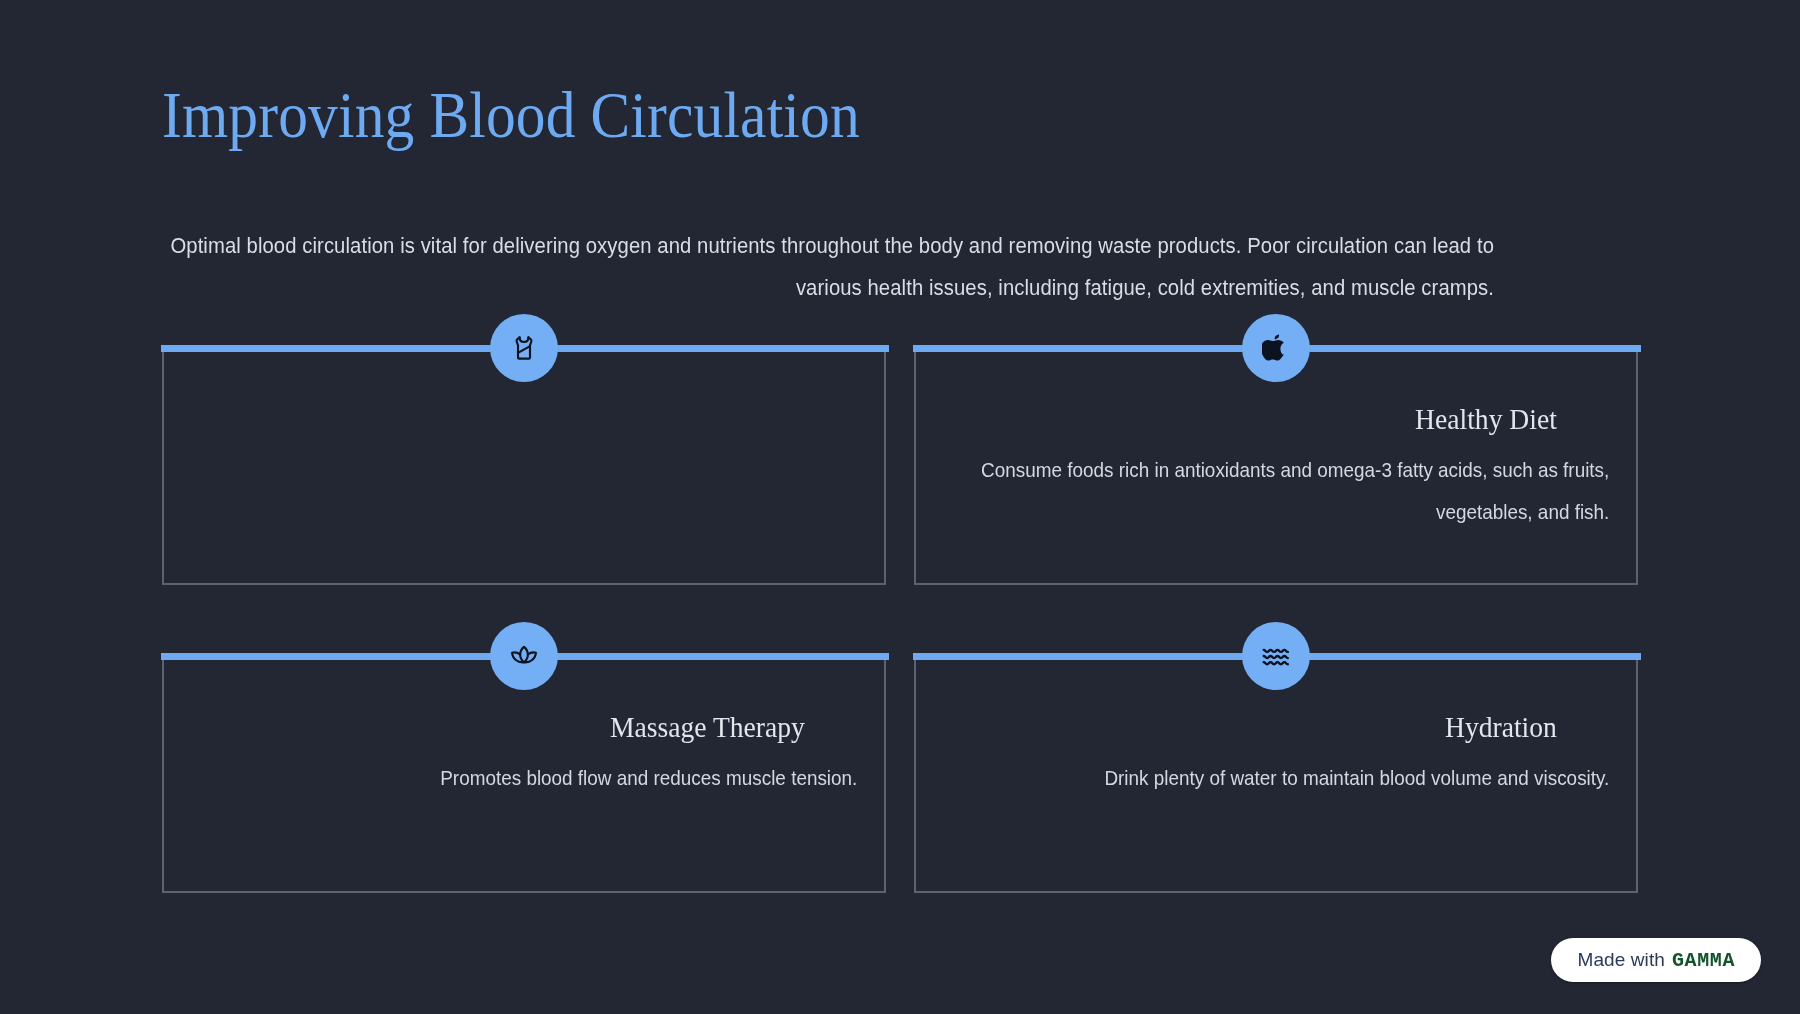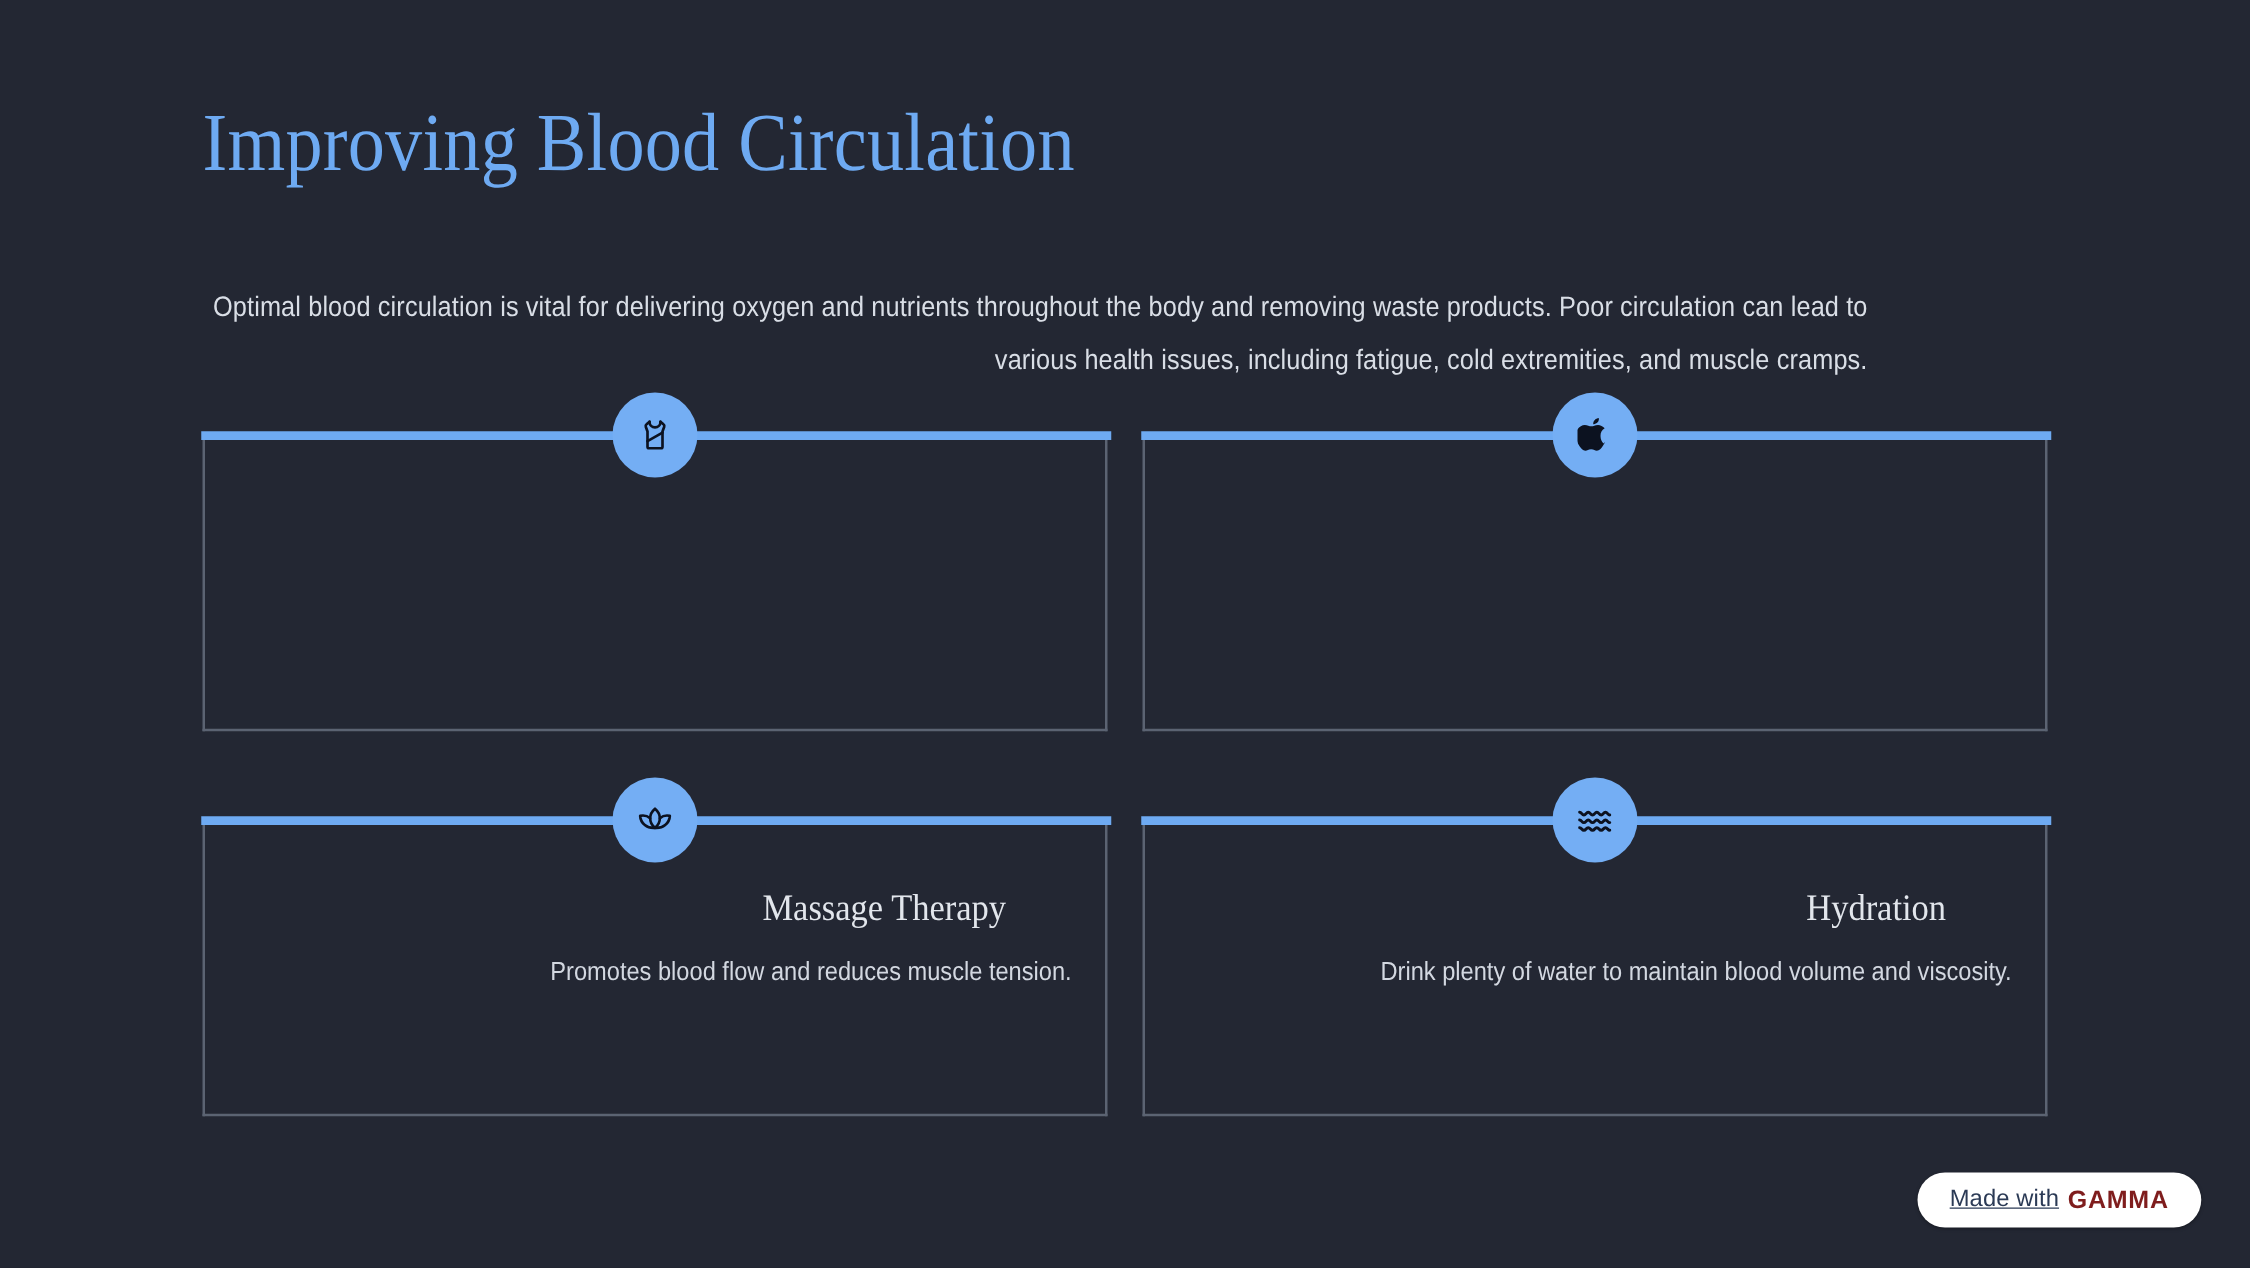--- a/index.html
+++ b/index.html
@@ -156,28 +156,27 @@
     align-items: center;
     gap: 7px;
     box-shadow: 0 1px 3px rgba(0,0,0,0.35);
   }
 
   .gamma-made {
     font-family: "Liberation Sans", sans-serif;
     font-size: 19px;
     color: #2b3a55;
     letter-spacing: 0.1px;
-    text-decoration: underline;
   }
 
   .gamma-word {
-    font-family: Liberation Sans, sans-serif;
+    font-family: Liberation Mono, monospace;
     font-size: 20px;
     font-weight: 700;
-    color: #7f1d1d;
+    color: #14532d;
     letter-spacing: 0.6px;
   }
 </style>
 </head>
 <body>
 
 <div id="slide">
 
   <h1 class="page-title">Improving Blood Circulation</h1>
 
@@ -201,20 +200,24 @@
 
       <div class="card">
         <div class="card-bar"></div>
         <div class="card-body"></div>
         <div class="icon-badge">
           <svg width="28" height="30" viewBox="0 0 24 26" fill="#0c1220">
             <path d="M14.6 1.2c-1 .1-2.2.7-2.9 1.5-.6.7-1.1 1.8-.9 2.8 1.1.1 2.3-.5 3-1.3.7-.8 1.1-1.9.8-3z"></path>
             <path d="M18.9 17.9c-.5 1.2-.8 1.7-1.5 2.7-1 1.5-2.4 3.3-4.1 3.3-1.5 0-1.9-1-4-1-2 0-2.5 1-4 1-1.7 0-3-1.6-4-3.1-2.8-4.2-3.1-9.2-1.4-11.8 1.2-1.9 3.2-3 5-3 1.9 0 3.1 1 4.6 1 1.5 0 2.4-1 4.6-1 1.6 0 3.4.9 4.6 2.4-4 2.2-3.4 8-.8 10.5z"></path>
           </svg>
         </div>
+        <div class="card-content">
+          <div class="card-title">Healthy Diet</div>
+          <div class="card-text">Consume foods rich in antioxidants and omega-3 fatty acids, such as fruits, vegetables, and fish.</div>
+        </div>
       </div>
 
     </div>
 
     <div class="card-row">
 
       <div class="card">
         <div class="card-bar"></div>
         <div class="card-body"></div>
         <div class="icon-badge">

